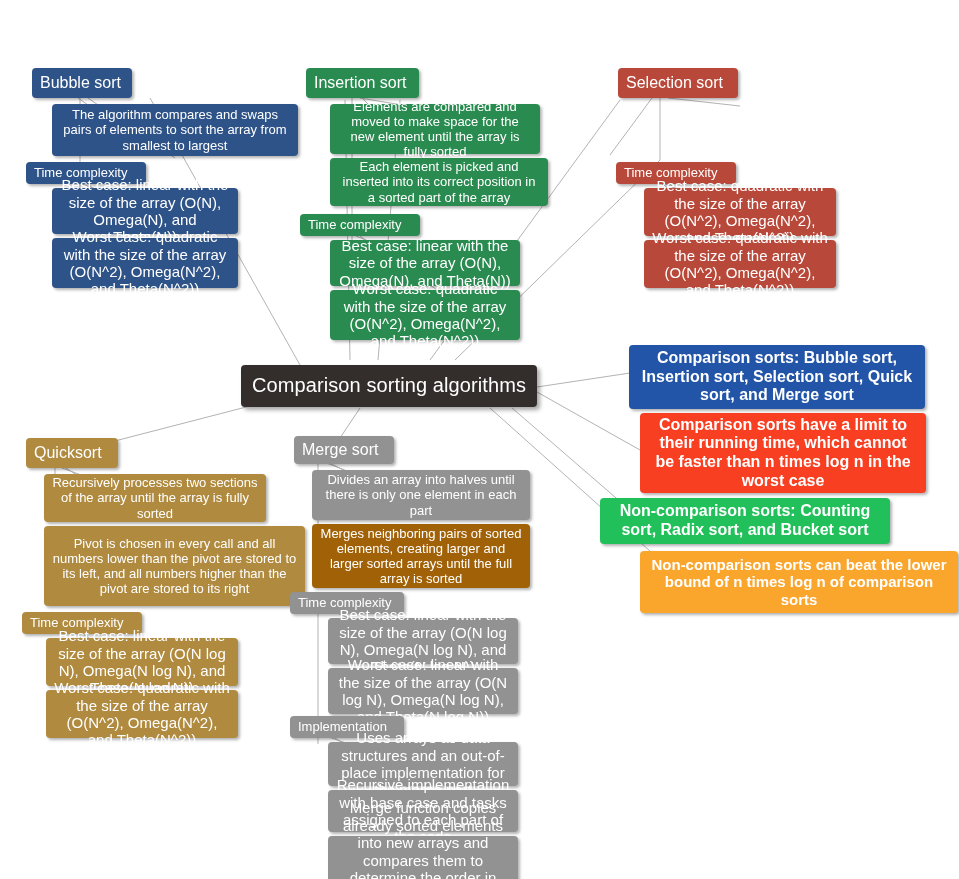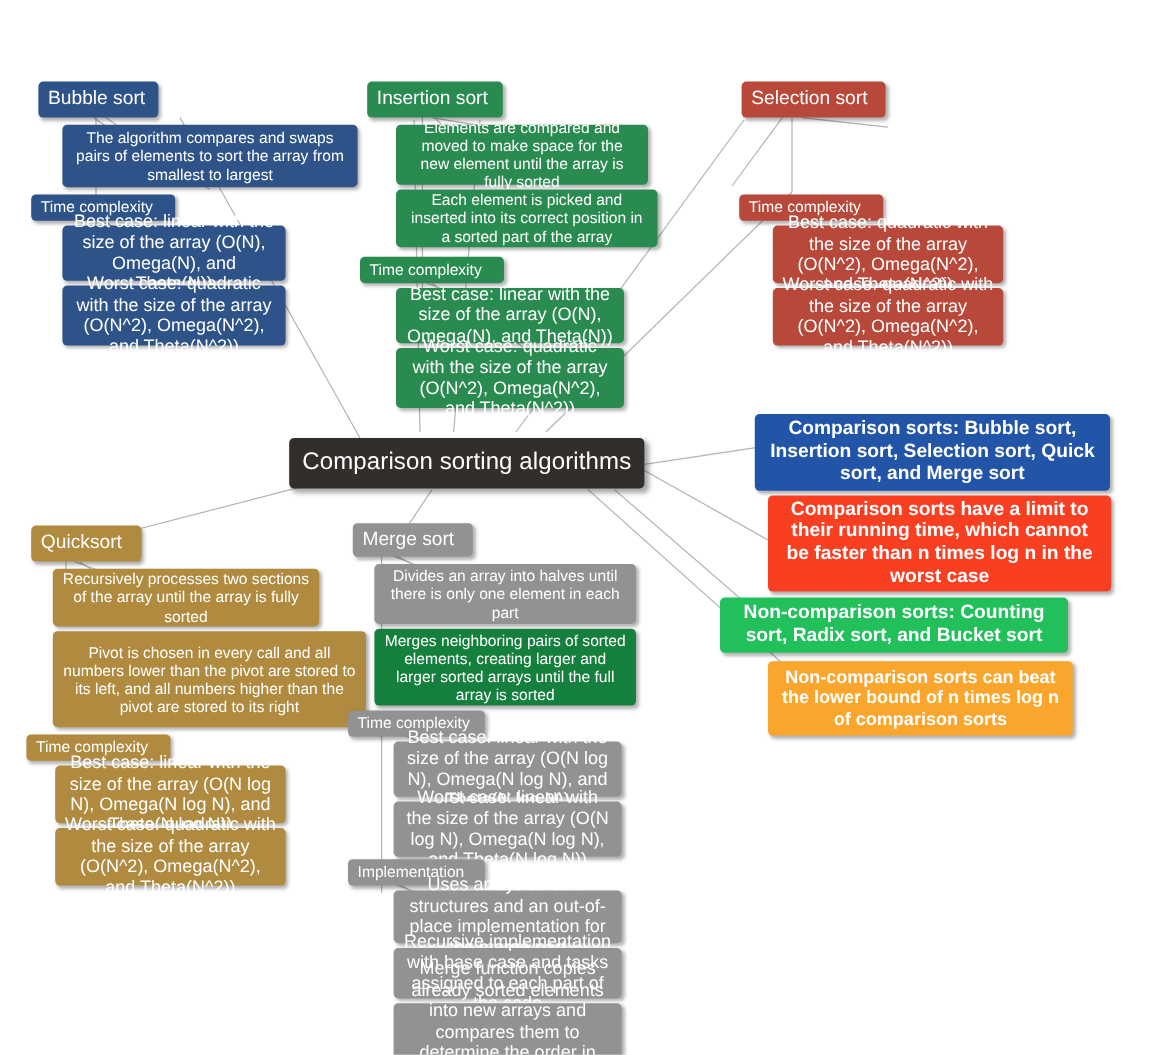--- a/index.html
+++ b/index.html
@@ -118,39 +118,39 @@
   <div class="node t-leaf" style="left:644px;top:200px;width:192px;height:48px;background:#b8493a;">Worst case: quadratic with the size of the array (O(N^2), Omega(N^2), and Theta(N^2))</div>
 
   <div class="node t-root" style="left:241px;top:325px;width:296px;height:42px;background:#332e2b;box-shadow:3px 3px 4px rgba(0,0,0,0.35);">Comparison sorting algorithms</div>
 
   <div class="node t-big" style="left:629px;top:305px;width:296px;height:64px;background:#2255a8;">Comparison sorts: Bubble sort, Insertion sort, Selection sort, Quick sort, and Merge sort</div>
 
   <div class="node t-big" style="left:640px;top:373px;width:286px;height:80px;background:#f93f22;">Comparison sorts have a limit to their running time, which cannot be faster than n times log n in the worst case</div>
 
   <div class="node t-big" style="left:600px;top:458px;width:290px;height:46px;background:#22c05a;">Non-comparison sorts: Counting sort, Radix sort, and Bucket sort</div>
 
-  <div class="node t-bigs" style="left:640px;top:511px;width:254px;height:62px;background:#faa52c;">Non-comparison sorts can beat the lower bound of n times log n of comparison sorts</div>
+  <div class="node t-bigs" style="left:640px;top:511px;width:318px;height:62px;background:#faa52c;">Non-comparison sorts can beat the lower bound of n times log n of comparison sorts</div>
 
   <div class="node t-head n-left" style="left:26px;top:398px;width:92px;height:30px;background:#b08a3e;">Quicksort</div>
 
   <div class="node t-sub" style="left:44px;top:434px;width:222px;height:48px;background:#b08a3e;">Recursively processes two sections of the array until the array is fully sorted</div>
 
   <div class="node t-sub" style="left:44px;top:486px;width:261px;height:80px;background:#b08a3e;">Pivot is chosen in every call and all numbers lower than the pivot are stored to its left, and all numbers higher than the pivot are stored to its right</div>
 
   <div class="node t-sub n-left" style="left:22px;top:572px;width:120px;height:22px;background:#b08a3e;">Time complexity</div>
 
   <div class="node t-leaf" style="left:46px;top:598px;width:192px;height:48px;background:#b08a3e;">Best case: linear with the size of the array (O(N log N), Omega(N log N), and Theta(N log N))</div>
 
   <div class="node t-leaf" style="left:46px;top:650px;width:192px;height:48px;background:#b08a3e;">Worst case: quadratic with the size of the array (O(N^2), Omega(N^2), and Theta(N^2))</div>
 
   <div class="node t-head n-left" style="left:294px;top:396px;width:100px;height:28px;background:#929292;">Merge sort</div>
 
   <div class="node t-sub" style="left:312px;top:430px;width:218px;height:50px;background:#929292;">Divides an array into halves until there is only one element in each part</div>
 
-  <div class="node t-sub" style="left:312px;top:484px;width:218px;height:64px;background:#15803d;">Merges neighboring pairs of sorted elements, creating larger and larger sorted arrays until the full array is sorted</div>
+  <div class="node t-sub" style="left:312px;top:484px;width:218px;height:64px;background:#a16207;">Merges neighboring pairs of sorted elements, creating larger and larger sorted arrays until the full array is sorted</div>
 
   <div class="node t-sub n-left" style="left:290px;top:552px;width:114px;height:22px;background:#929292;">Time complexity</div>
 
   <div class="node t-leaf" style="left:328px;top:578px;width:190px;height:46px;background:#929292;">Best case: linear with the size of the array (O(N log N), Omega(N log N), and Theta(N log N))</div>
 
   <div class="node t-leaf" style="left:328px;top:628px;width:190px;height:46px;background:#929292;">Worst case: linear with the size of the array (O(N log N), Omega(N log N), and Theta(N log N))</div>
 
   <div class="node t-sub n-left" style="left:290px;top:676px;width:114px;height:22px;background:#929292;">Implementation</div>
 
   <div class="node t-leaf" style="left:328px;top:702px;width:190px;height:44px;background:#929292;">Uses arrays as data structures and an out-of-place implementation for the merge part</div>

